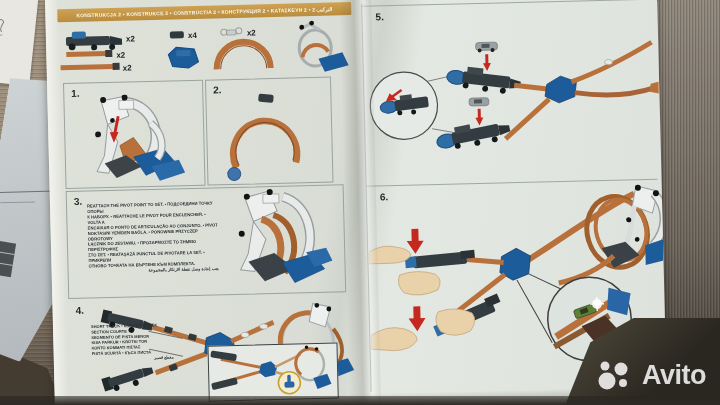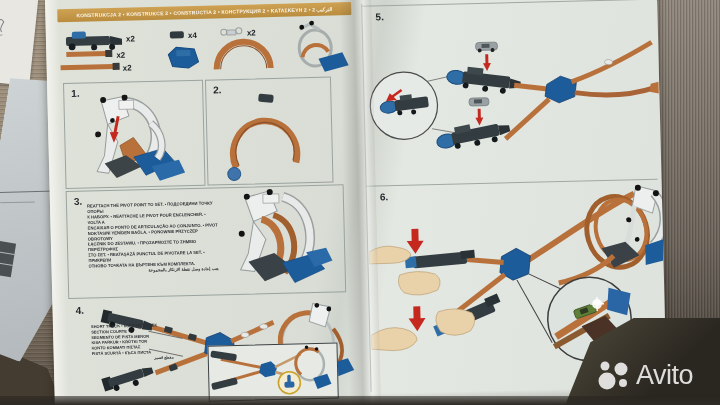--- a/index.html
+++ b/index.html
@@ -55,22 +55,22 @@
   #hline-mid{left:316px;top:196px;width:292px;height:1px;background:#a0a8a4;}
   #p3-text{left:20px;top:12px;width:130px;height:82px;overflow:hidden;}
   #p3-text .shrink{width:262px;font-size:8.4px;line-height:1.3;color:#2c3034;font-weight:bold;}
   #p4-text{left:22px;top:24px;width:82px;height:64px;overflow:hidden;}
   #p4-text .shrink{width:164px;font-size:8px;line-height:1.35;color:#2c3034;font-weight:bold;}
   .rtl{direction:rtl;}
   #p4-inset{left:138px;top:48px;width:128px;height:54px;border:1.5px solid #3a3f42;background:#e7eae4;}
   #page-shade{left:0;top:404px;width:612px;height:20px;
     background:linear-gradient(180deg,rgba(80,75,60,0),rgba(60,55,45,.5));}
   
-  #avito{left:597px;top:358px;z-index:9;display:flex;align-items:center;gap:5px;
-    color:rgba(255,255,255,.84);font-size:27px;font-weight:normal;letter-spacing:-.5px;}
+  #avito{left:597px;top:358px;z-index:9;display:flex;align-items:center;gap:11px;
+    color:rgba(255,255,255,.84);font-size:27px;font-weight:bold;letter-spacing:-.5px;}
   svg text{font-family:"Liberation Sans",sans-serif;}
   .qty{font-size:8px;font-weight:bold;fill:#1d2126;}
 </style>
 </head>
 <body>
 
 <div id="stage">
 
   <div class="abs" id="wood-left">
       <div class="grain"></div>

